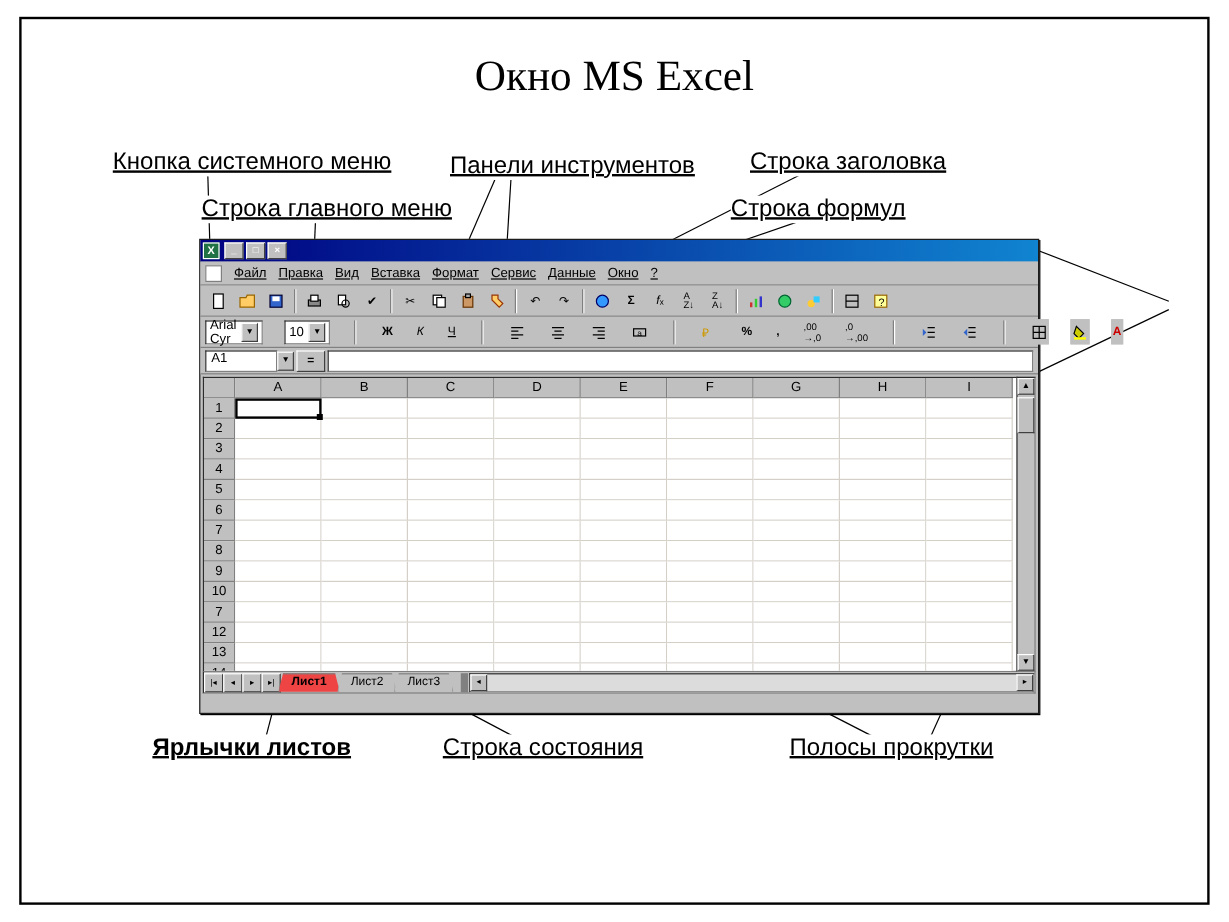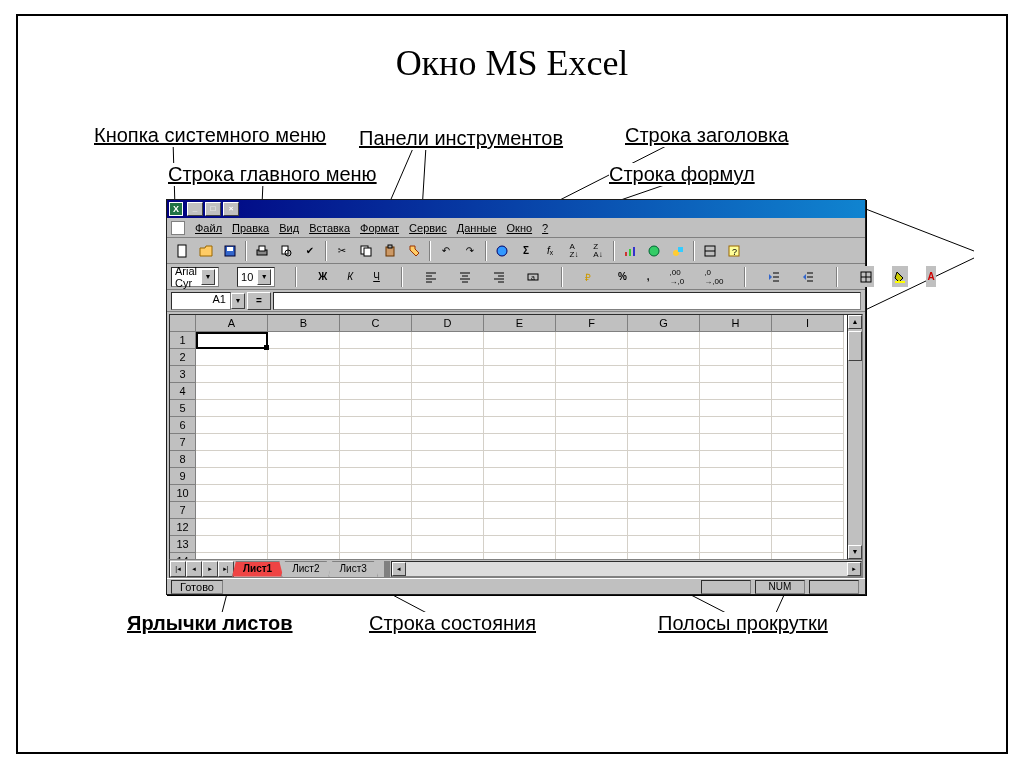--- a/index.html
+++ b/index.html
@@ -165,21 +165,21 @@
     height: 22px;
     background: #c0c0c0;
     border-bottom: 1px solid #808080;
     display: flex;
     align-items: center;
     padding: 2px 4px;
     gap: 2px;
   }
   .name-box {
     width: 74px;
-    display: flex; align-items: center; text-align: right;
+    display: flex; align-items: center;
   }
   .name-input {
     flex: 1; height: 18px;
     background: #fff;
     border: 1px inset #808080;
     padding: 0 4px;
     font-size: 11px;
   }
   .fx-box {
     width:24px;height:18px;
@@ -316,21 +316,21 @@
 
     <line x1="439" y1="613" x2="369" y2="576"></line>
 
     <line x1="752" y1="610" x2="838" y2="420"></line>
 
     <line x1="745" y1="616" x2="640" y2="562"></line>
   </svg>
 
   <div class="label u" style="left:76px;top:108px">Кнопка системного меню</div>
   <div class="label u" style="left:150px;top:147px">Строка главного меню</div>
-  <div class="label u" style="left:341px;top:111px">Панели инструментов</div>
+  <div class="label u" style="left:357px;top:111px">Панели инструментов</div>
   <div class="label u" style="left:607px;top:108px">Строка заголовка</div>
   <div class="label u" style="left:591px;top:147px">Строка формул</div>
   <div class="label u" style="left:272px;top:340px">Строка заголовков столбцов</div>
   <div class="label u" style="left:190px;top:367px">Активная ячейка</div>
   <div class="label u" style="left:450px;top:367px">Кнопки управления размерами окон</div>
   <div class="label u" style="left:173px;top:405px">Столбец заголовков строк</div>
   <div class="label u" style="left:109px;top:596px;font-weight:bold">Ярлычки листов</div>
   <div class="label u" style="left:351px;top:596px">Строка состояния</div>
   <div class="label u" style="left:640px;top:596px">Полосы прокрутки</div>
 
@@ -743,23 +743,16 @@
       <span class="sheet-tab active">Лист1</span>
       <span class="sheet-tab inactive">Лист2</span>
       <span class="sheet-tab inactive">Лист3</span>
       <span class="splitter"></span>
       <span class="hscroll">
         <span class="l">◂</span>
         <span class="r">▸</span>
       </span>
     </div>
 
-    <div class="status-bar">
-      <span class="status-cell">Готово</span>
-      <span class="status-spacer"></span>
-      <span class="status-indicator"></span>
-      <span class="status-indicator">NUM</span>
-      <span class="status-indicator"></span>
-    </div>
 
   </div>
 
 </div>
 
 </body></html>

